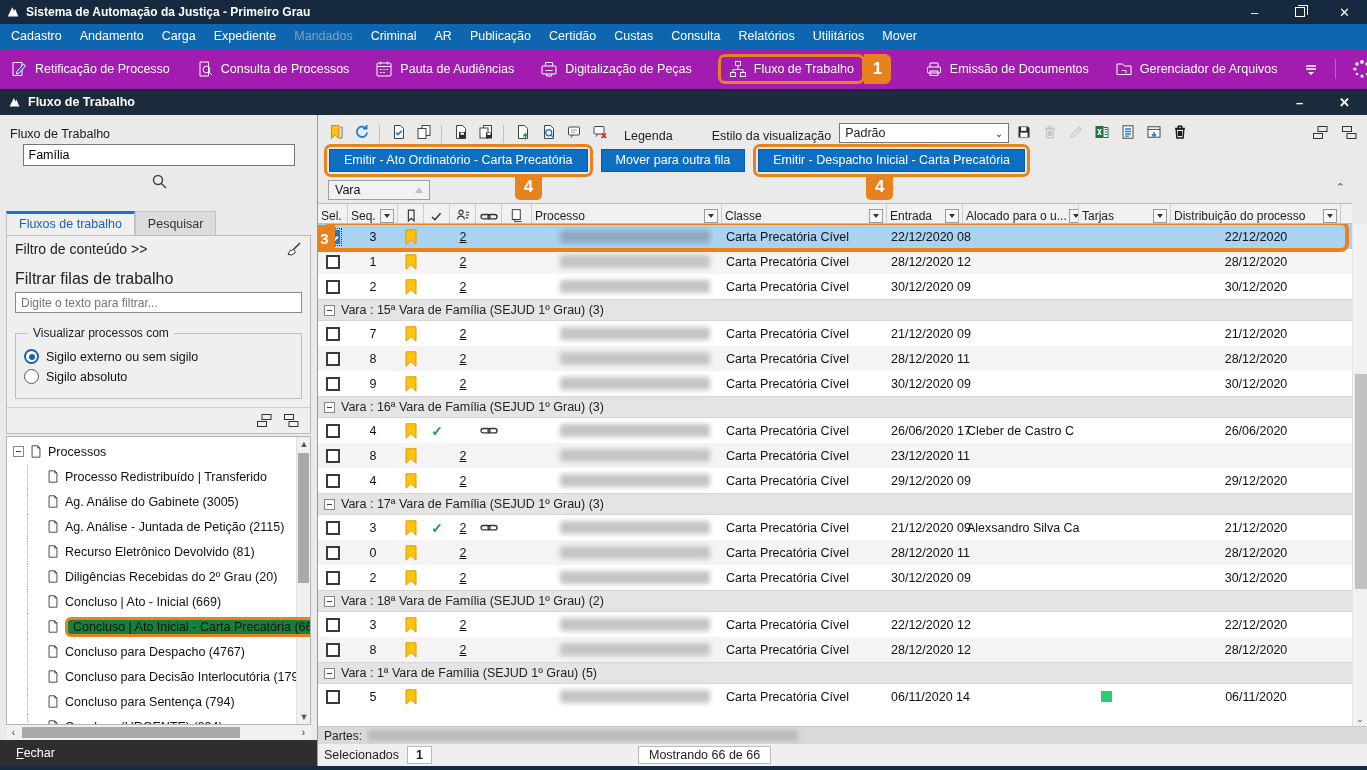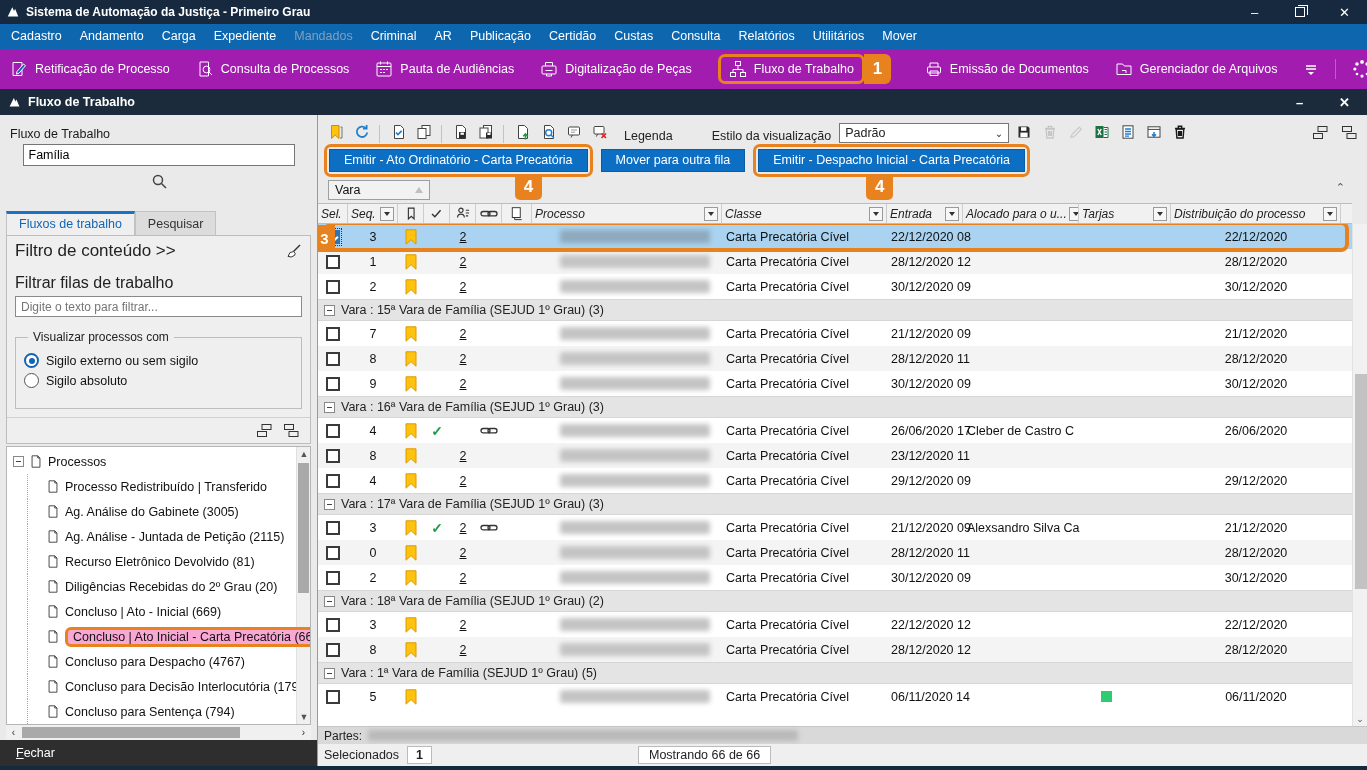--- a/index.html
+++ b/index.html
@@ -36,38 +36,38 @@
 
   
   .sidebar{width:318px;flex:none;border-right:1px solid #9A9A9A;display:flex;flex-direction:column;background:#EAEAEA;}
   .sb-flow-label{margin:12px 10px 3px;font-size:12.5px;color:#1a1a1a;}
   .sb-flow-row{display:flex;align-items:center;margin:0 8px;gap:7px;flex-direction:column;}
   .sb-flow-input{width:272px;height:22px;border:1px solid #767676;font-size:12.5px;padding:0 5px;background:#fff;}
   .sb-tabs{display:flex;margin:22px 0 0 6px;font-size:12.5px;align-items:flex-end;}
   .sb-tab{padding:5px 12px 4px;background:#DCDCDC;color:#333;border:1px solid #C2C2C2;border-bottom:none;}
   .sb-tab.active{background:#EFEFEF;color:#1464B4;border-top:3px solid #1C72C4;padding-top:3px;}
   .sb-panel{border:1px solid #BDBDBD;margin:0 6px;background:#EFEFEF;}
-  .filter-header{display:flex;justify-content:space-between;align-items:center;padding:5px 8px;font-size:17px;color:#222;}
+  .filter-header{display:flex;justify-content:space-between;align-items:center;padding:5px 8px;font-size:14px;color:#222;}
   .filter-label{padding:8px 8px 2px;font-size:16px;color:#222;}
   .filter-input{margin:2px 8px 8px;width:calc(100% - 16px);height:21px;border:1px solid #8a8a8a;font-size:12px;padding:0 5px;color:#444;background:#fff;}
-  .groupbox{border:1px solid #BDBDBD;margin:12px 8px 8px;padding:10px 8px 20px;position:relative;}
+  .groupbox{border:1px solid #BDBDBD;margin:12px 8px 8px;padding:10px 8px 14px;position:relative;}
   .groupbox-title{position:absolute;top:-8px;left:12px;background:#EFEFEF;padding:0 5px;font-size:12px;color:#222;}
   .radio-row{display:flex;align-items:center;gap:7px;font-size:12.5px;margin-top:5px;color:#111;}
   .radio{width:15px;height:15px;border-radius:50%;border:1px solid #555;background:#fff;flex:none;position:relative;}
   .radio.sel{border:2px solid #1464B4;}
   .radio.sel:after{content:"";position:absolute;left:2.5px;top:2.5px;width:6px;height:6px;border-radius:50%;background:#1464B4;}
   .sb-icons-row{display:flex;justify-content:flex-end;gap:10px;padding:5px 10px;border-top:1px solid #CFCFCF;}
   .tree{flex:1;background:#fff;border:1px solid #B5B5B5;margin:2px 6px 0;overflow:hidden;position:relative;font-size:12.5px;padding-top:2px;}
   .tree-row{display:flex;align-items:center;height:25px;gap:5px;white-space:nowrap;color:#111;}
   .tree-root{padding-left:6px;}
   .tree-child{padding-left:20px;}
   .tree-guide{width:14px;align-self:stretch;border-left:1px dotted #A8A8A8;flex:none;}
   .pm-box{width:11px;height:11px;border:1px solid #888;background:#fff;position:relative;flex:none;}
   .pm-box:after{content:"";position:absolute;left:2px;top:4px;width:5px;height:1px;background:#444;}
-  .anno2{position:relative;border:3px solid #E8821E;border-radius:6px;padding:0 5px;background:#f9a8d4;z-index:4;}
+  .anno2{position:relative;border:3px solid #E8821E;border-radius:6px;padding:0 5px;background:#15803d;z-index:4;}
   .tree-vscroll{position:absolute;top:0;right:0;bottom:0;width:14px;background:#F0F0F0;border-left:1px solid #E0E0E0;}
   .tree-vscroll .thumb{position:absolute;top:16px;left:1px;width:11px;height:130px;background:#A9A9A9;}
   .scroll-arrow{position:absolute;left:0;width:14px;height:14px;color:#555;font-size:9px;display:flex;align-items:center;justify-content:center;}
   .sb-hscroll{height:15px;margin:0 6px;background:#F0F0F0;display:flex;align-items:center;position:relative;}
   .sb-hscroll .thumb{position:absolute;left:16px;width:218px;height:11px;top:2px;background:#A9A9A9;}
   .sb-hscroll .ar{width:15px;font-size:10px;color:#333;text-align:center;}
   .sb-hscroll .ar.right{margin-left:auto;}
   .sb-close-bar{height:26px;background:#2E2E2E;color:#fff;display:flex;align-items:center;padding-left:16px;font-size:12.5px;flex:none;}
   .sb-close-bar u{text-decoration:underline;}
 
@@ -89,21 +89,21 @@
   .anno4 .badge{position:absolute;top:100%;width:27px;height:26px;background:#E8821E;color:#fff;font-weight:bold;font-size:17px;display:flex;align-items:center;justify-content:center;border-radius:0 0 5px 5px;}
   .anno4.b1 .badge{left:188px;}
   .anno4.b2 .badge{left:110px;}
 
   .chip-band{height:26px;display:flex;align-items:center;padding-left:10px;flex:none;position:relative;}
   .group-chip{width:102px;height:20px;background:#F2F2F2;border:1px solid #9E9E9E;display:flex;align-items:center;font-size:12.5px;padding:0 6px;color:#111;}
   .sort-tri{margin-left:auto;width:0;height:0;border-left:4px solid transparent;border-right:4px solid transparent;border-bottom:6px solid #BFBFBF;}
   .band-chev{position:absolute;right:22px;top:4px;color:#555;font-size:11px;}
 
   .thead{display:flex;height:21px;background:#F1F1F1;border-top:1px solid #BDBDBD;border-bottom:1px solid #BDBDBD;font-size:12px;color:#222;align-items:center;flex:none;margin-right:15px;}
-  .th{display:flex;align-items:center;height:100%;border-right:1px solid #CDCDCD;padding:0 3px;gap:2px;overflow:hidden;white-space:nowrap;font-style:italic;}
+  .th{display:flex;align-items:flex-end;height:100%;border-right:1px solid #CDCDCD;padding:0 3px;gap:2px;overflow:hidden;white-space:nowrap;}
   .filter-btn{width:14px;height:14px;border:1px solid #9a9a9a;background:#F7F7F7;display:flex;align-items:center;justify-content:center;margin-left:auto;flex:none;}
   .filter-btn:after{content:"";width:0;height:0;border-left:3.5px solid transparent;border-right:3.5px solid transparent;border-top:4.5px solid #333;}
 
   .tbody{flex:1;background:#fff;position:relative;overflow:hidden;min-height:0;}
   .trow{display:flex;height:25px;align-items:center;font-size:12.5px;color:#111;}
   .trow.alt{background:#F4F4F4;}
   .trow.selected{background:#A9D3F1;}
   .grow{display:flex;height:22px;align-items:center;background:#E4E4E4;font-size:12.5px;color:#222;gap:6px;padding-left:6px;border-top:1px solid #D6D6D6;border-bottom:1px solid #D6D6D6;}
   .c0{width:30px}.c1{width:50px}.c2{width:26px}.c3{width:26px}.c4{width:26px}.c5{width:26px}.c6{width:30px}
   .c7{width:190px}.c8{width:165px}.c9{width:76px}.c10{width:116px}.c11{width:92px}.c12{width:170px}

